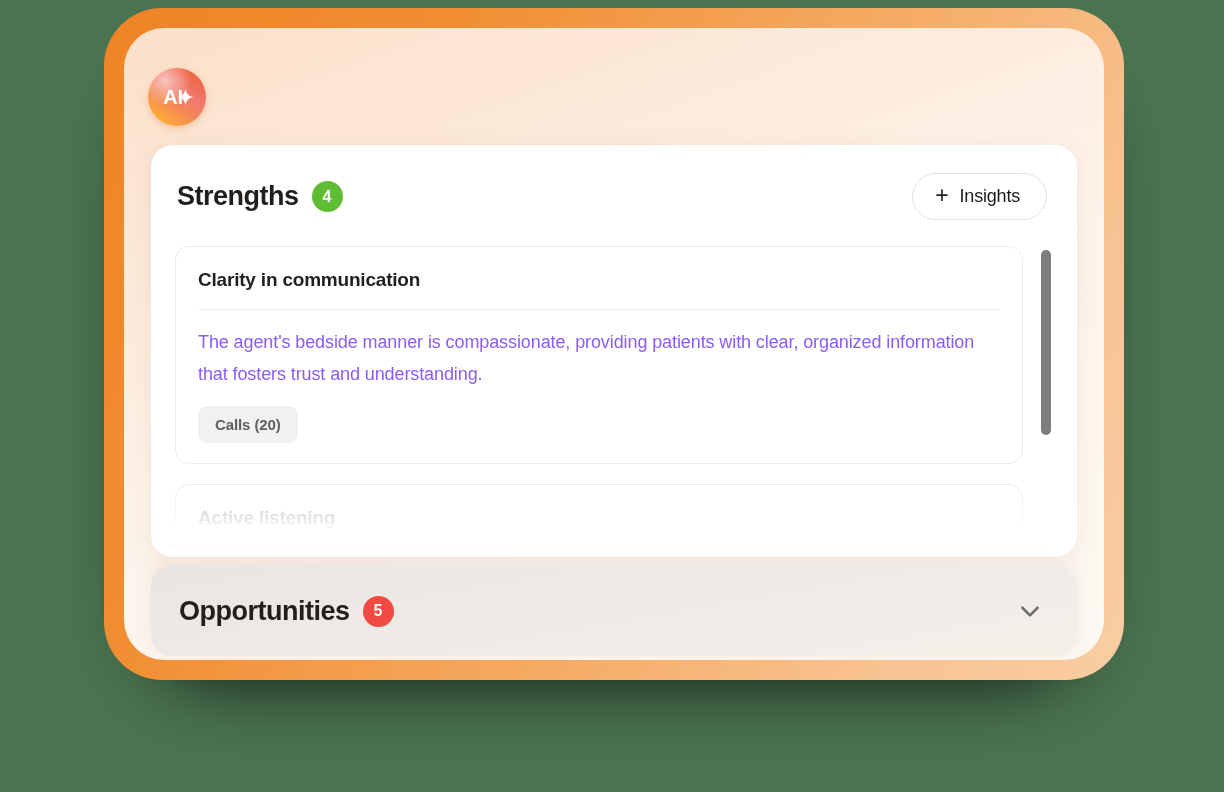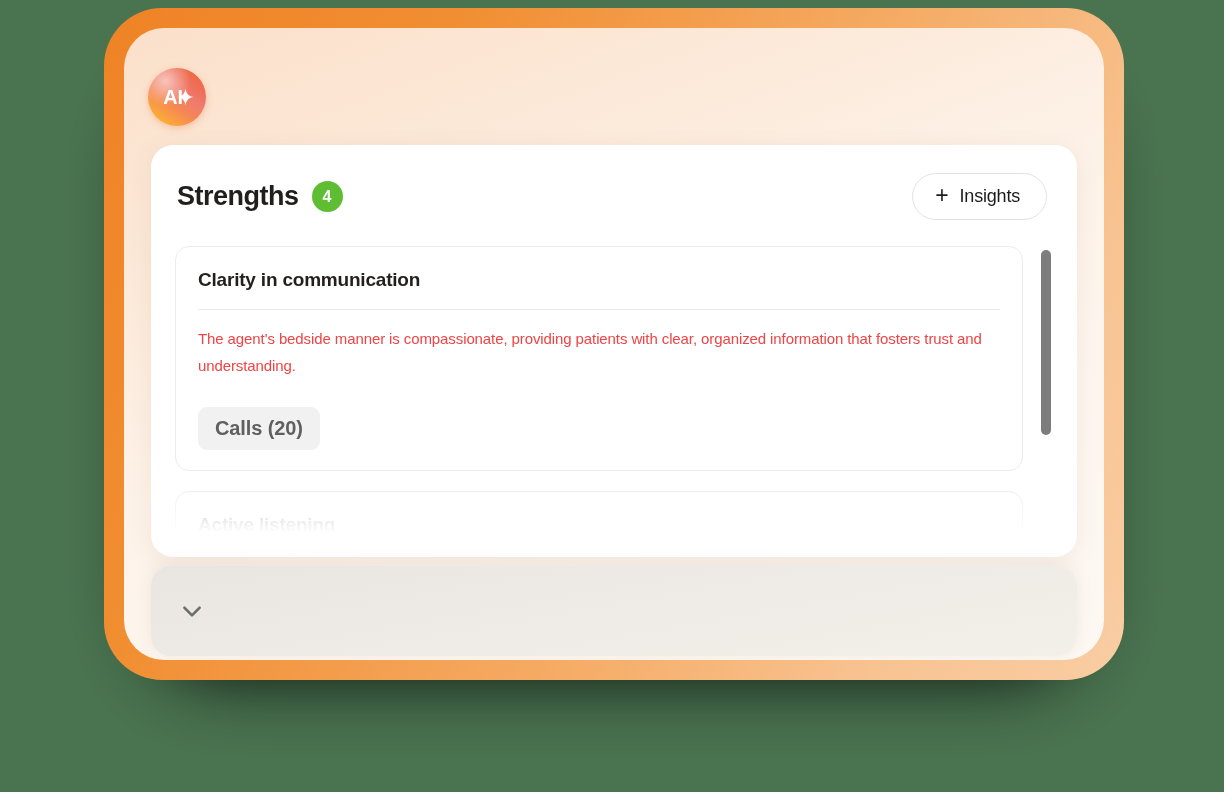--- a/index.html
+++ b/index.html
@@ -217,33 +217,33 @@
     letter-spacing: -.2px;
   }
 
   .insight-divider {
     height: 1px;
     background: #ececec;
     margin: 18px 0 16px 0;
   }
 
   .insight-body {
-    font-size: 15px;
+    font-size: 18px;
     line-height: 1.78;
-    color: #ef4444;
+    color: #8b5cf6;
     letter-spacing: -.1px;
   }
 
   .chip {
     display: inline-block;
-    margin-top: 28px;
+    margin-top: 16px;
     background: #f1f1f1;
     border-radius: 9px;
     padding: 10px 17px;
-    font-size: 20px;
+    font-size: 15px;
     color: #5f5f5f;
     font-weight: 600;
     letter-spacing: -.1px;
   }
 
   .insight-card.faded .insight-title { color: #b4b4b4; }
 
   .scroll-fade {
     position: absolute;
     left: 0; right: 0; bottom: 0;
@@ -341,20 +341,24 @@
 
           <div class="scroll-fade"></div>
 
           <div class="scrollbar-track">
             <div class="scrollbar-thumb"></div>
           </div>
         </div>
       </div>
 
       <div class="opportunities-panel">
+        <div class="section-title-wrap">
+          <span class="section-title">Opportunities</span>
+          <span class="count-badge red">5</span>
+        </div>
         <svg class="chevron-icon" viewBox="0 0 24 24" fill="none">
           <path d="M5 9 L12 16 L19 9" stroke="#6f6f6f" stroke-width="2.4" stroke-linecap="round" stroke-linejoin="round"></path>
         </svg>
       </div>
 
     </div>
   </div>
 </div>
 
 </body></html>

